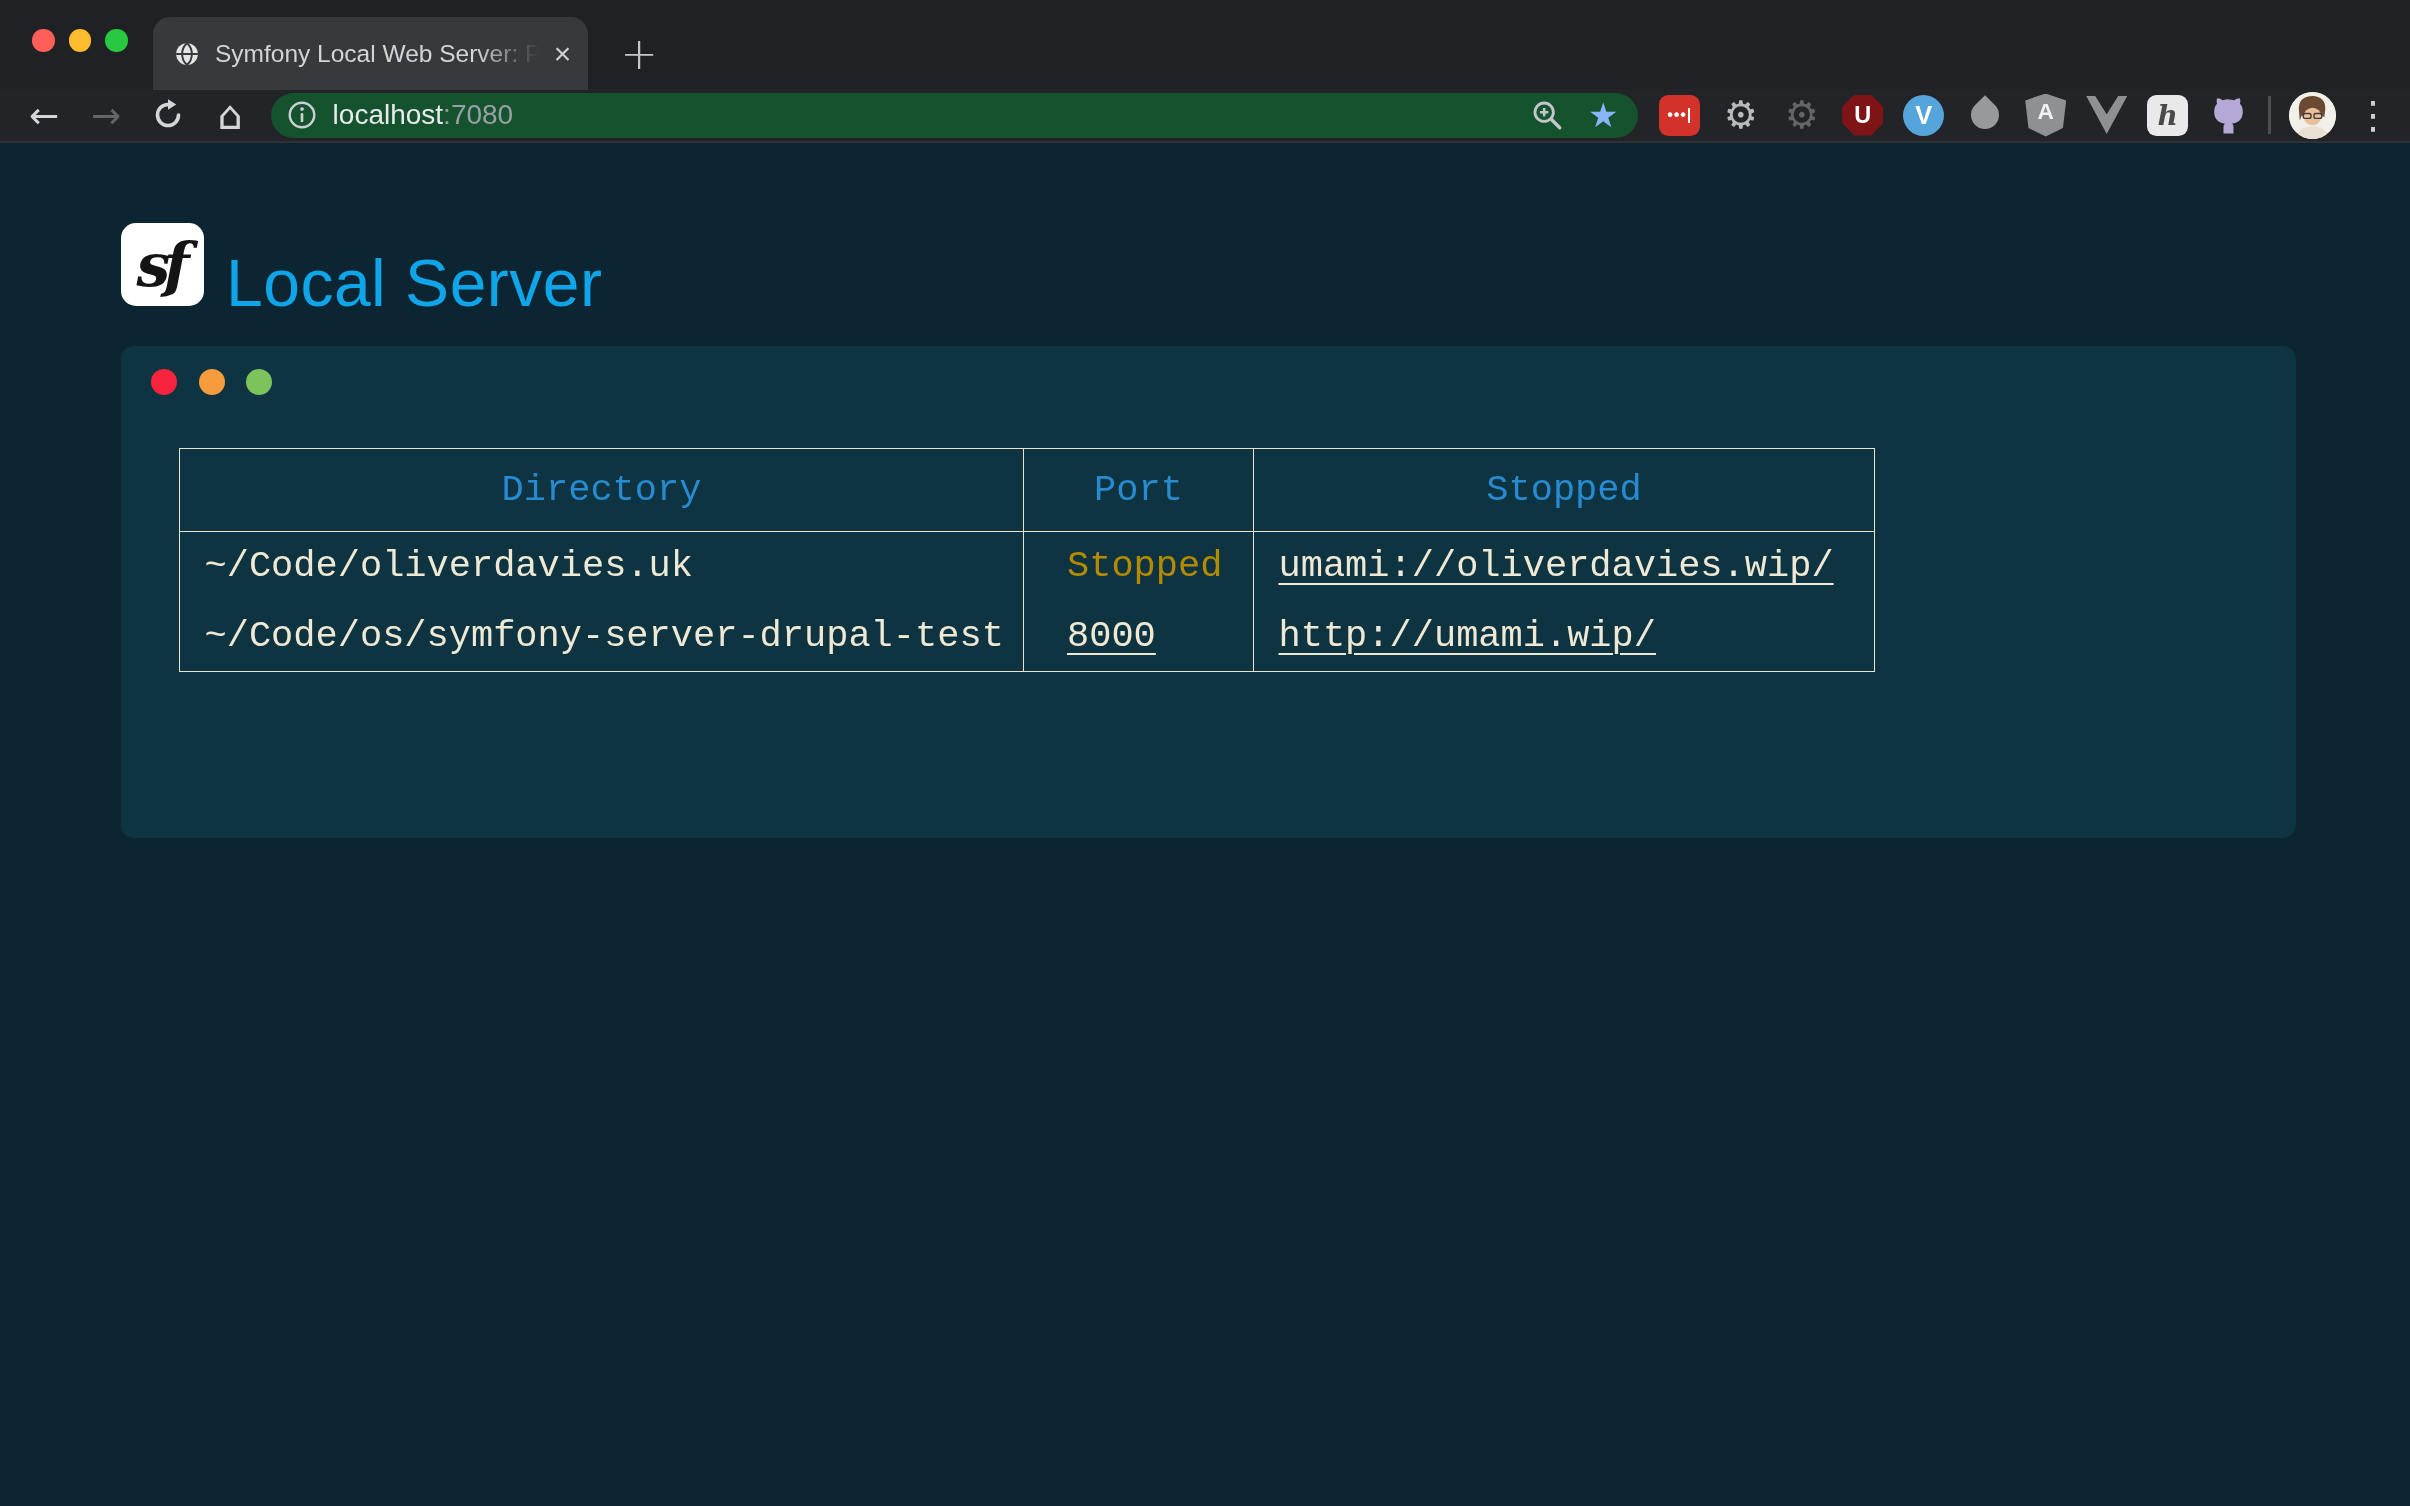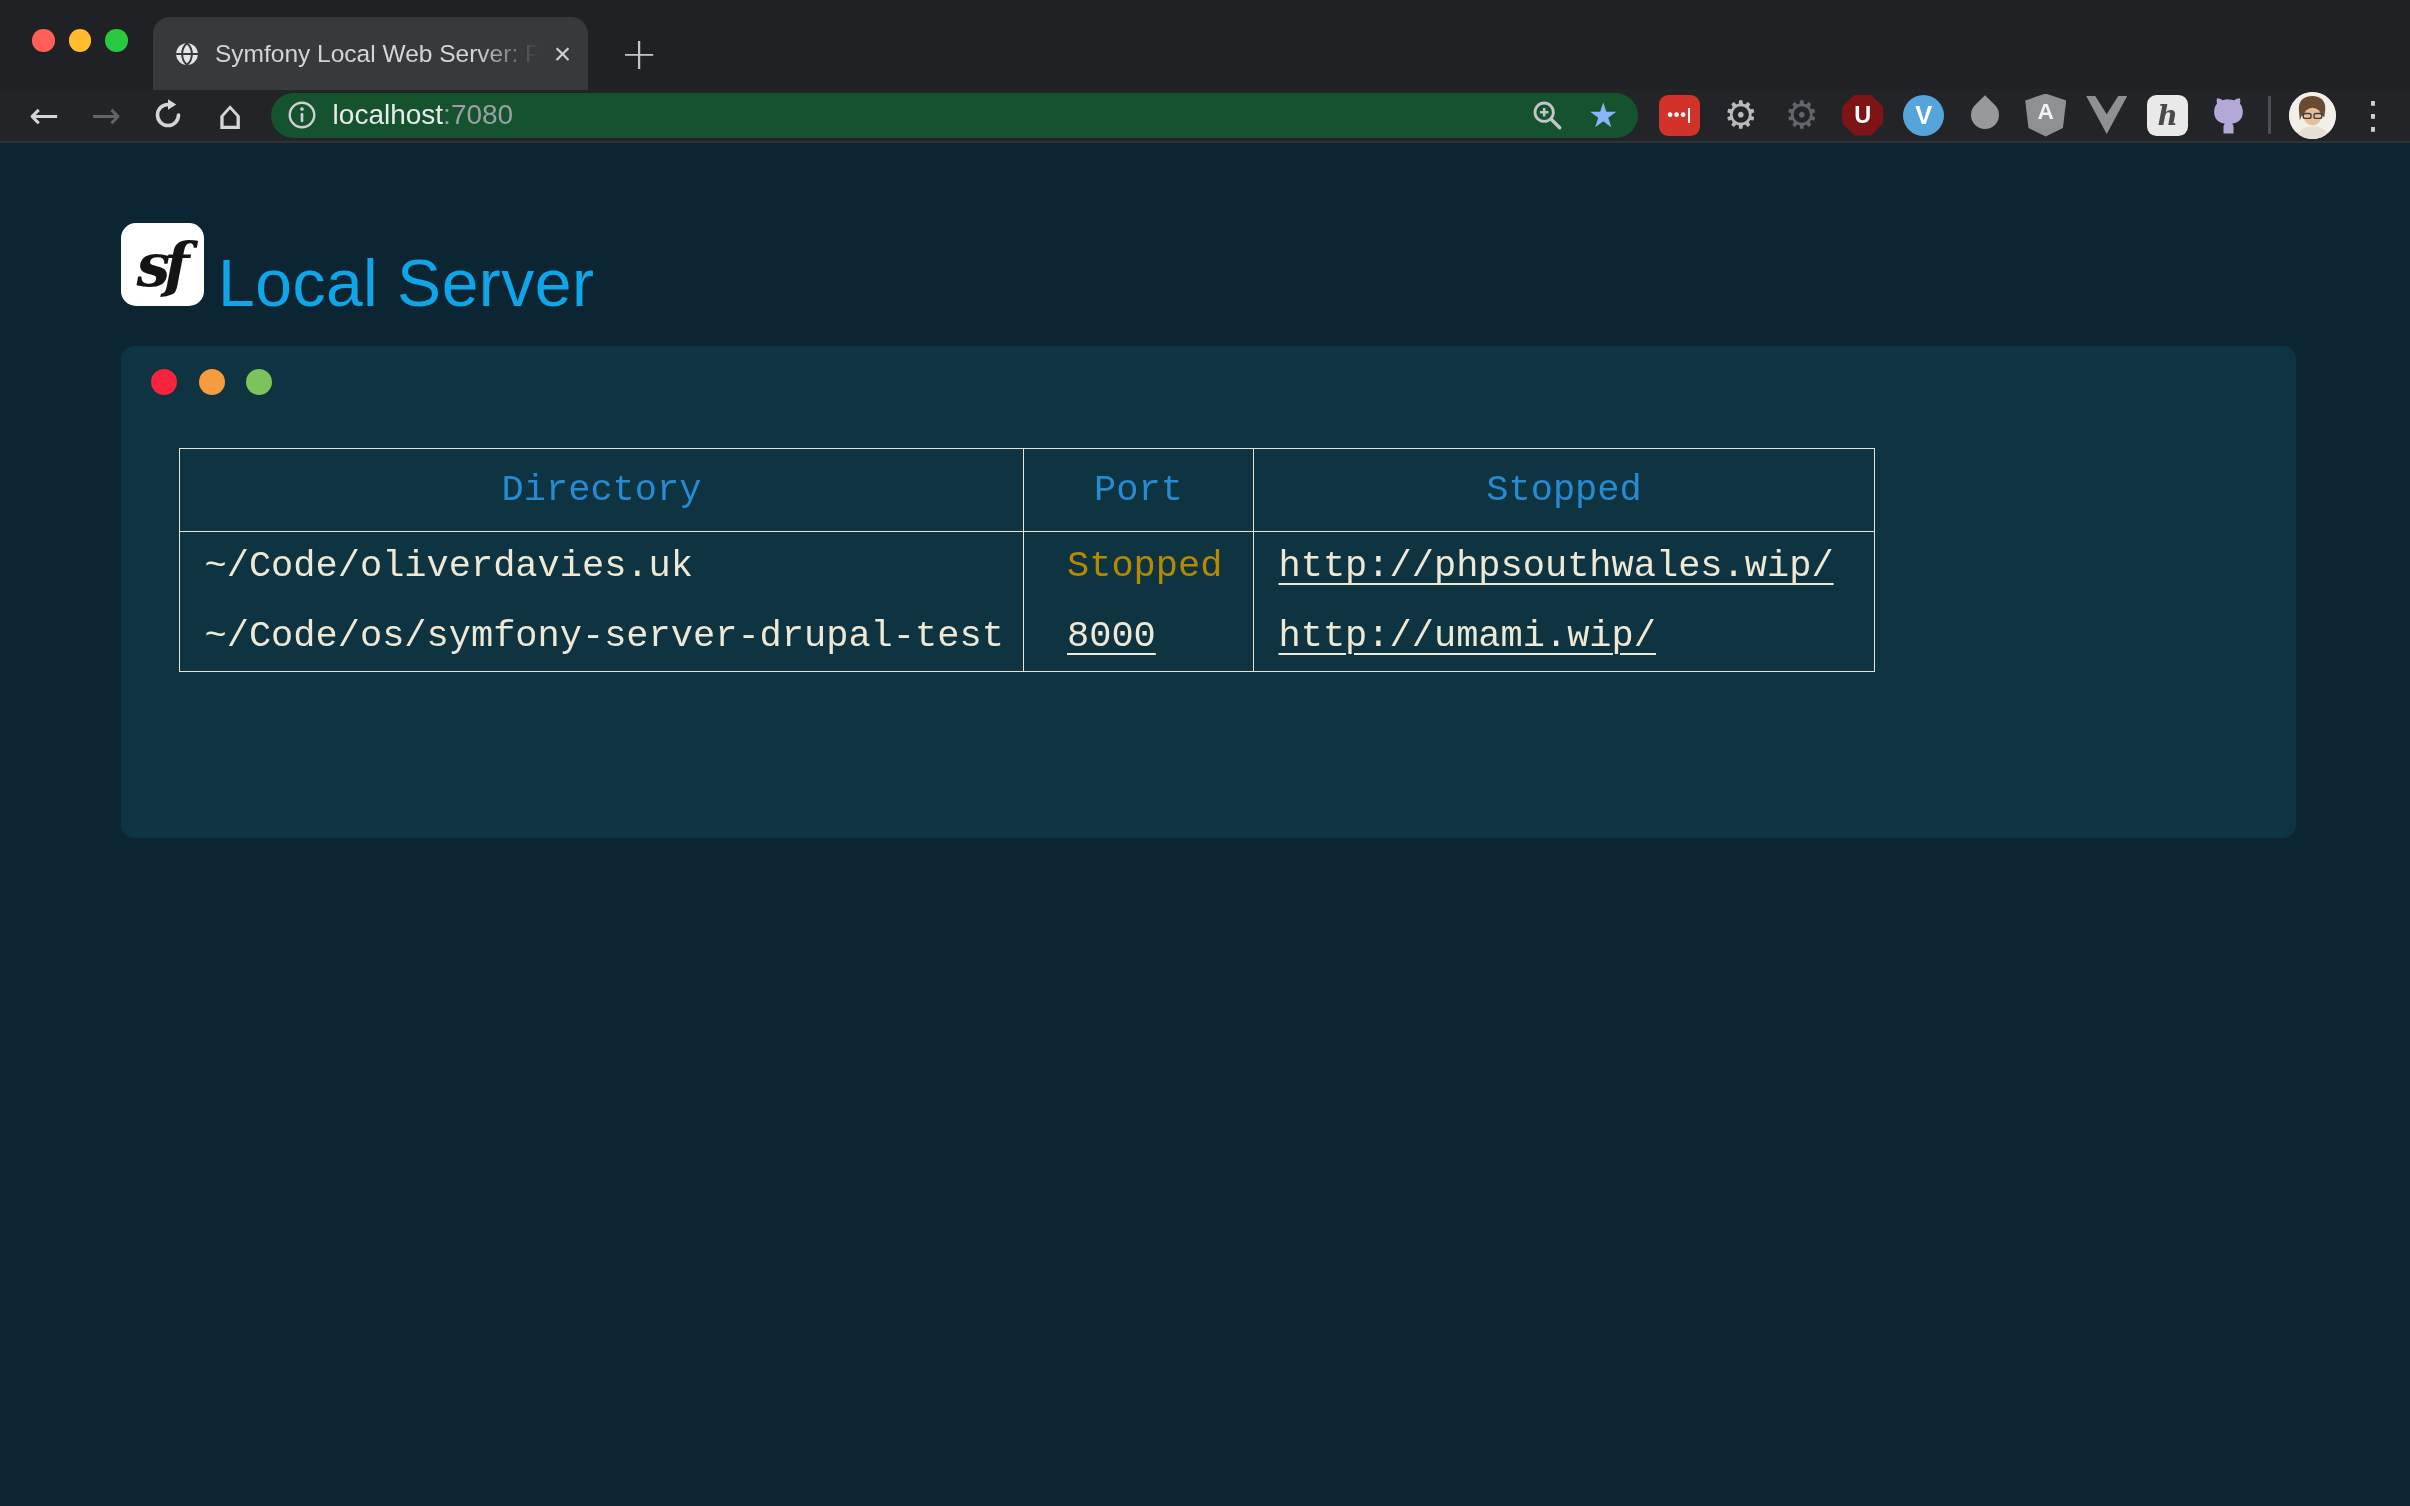--- a/index.html
+++ b/index.html
@@ -61,21 +61,21 @@
          clip-path:polygon(0 0,22% 0,50% 48%,78% 0,100% 0,50% 100%); }
   .hicon { width:41px; height:41px; border-radius:9.4px; background:#e9e9ea; color:#4a4a4a;
            font:italic 700 28px "DejaVu Serif", serif;
            display:flex; align-items:center; justify-content:center; }
   .sep { width:2.8px; height:38px; background:#4b4e53; }
   .avatar { width:47px; height:47px; border-radius:50%; overflow:hidden; background:#f3efe9; }
   .kebab { font-size:38px; color:#cfd0d2; font-family:"DejaVu Sans",sans-serif; }
 
   
   .page { height:1361px; background:#0b2632; padding-top:78px; }
-  .brand { margin-left:121px; display:flex; align-items:center; gap:14px; height:87px; }
+  .brand { margin-left:121px; display:flex; align-items:center; gap:22px; height:87px; }
   .logo { width:83px; height:83px; background:#ffffff; border-radius:15px;
           display:flex; align-items:center; justify-content:center; }
   .logo span { font:italic 700 60px "DejaVu Serif", serif; color:#141414;
                letter-spacing:-6.6px; padding-right:5.6px; }
   .page-title { font-size:66px; font-weight:400; color:#0ea5e9; letter-spacing:0.5px;margin-top:36px; }
 
   .panel { margin:38px 0 0 121px; width:2175px; height:492px; background:#0d3440;
            border-radius:13px; padding:22.6px 0 0 30px; }
   .panel-dots { display:flex; gap:21.7px; }
   .p-dot { width:26px; height:26px; border-radius:50%; }
@@ -219,21 +219,21 @@
             <th>Stopped</th>
           </tr>
         </thead>
         <tbody>
           <tr>
             <td>~/Code/oliverdavies.uk</td>
             <td class="port" data-state="stopped">
               <span class="port-text">Stopped</span>
             </td>
             <td>
-              <a class="domain-link">http://phpsouthwales.wip/</a>
+              <a class="domain-link">umami://oliverdavies.wip/</a>
             </td>
           </tr>
           <tr>
             <td>~/Code/os/symfony-server-drupal-test</td>
             <td class="port" data-state="running">
               <span class="port-text">8000</span>
             </td>
             <td>
               <a class="domain-link">http://umami.wip/</a>
             </td>

